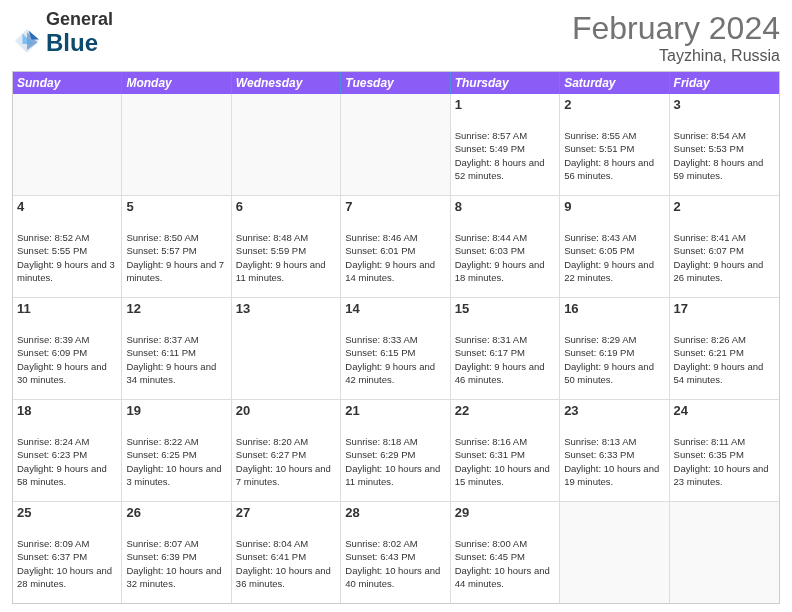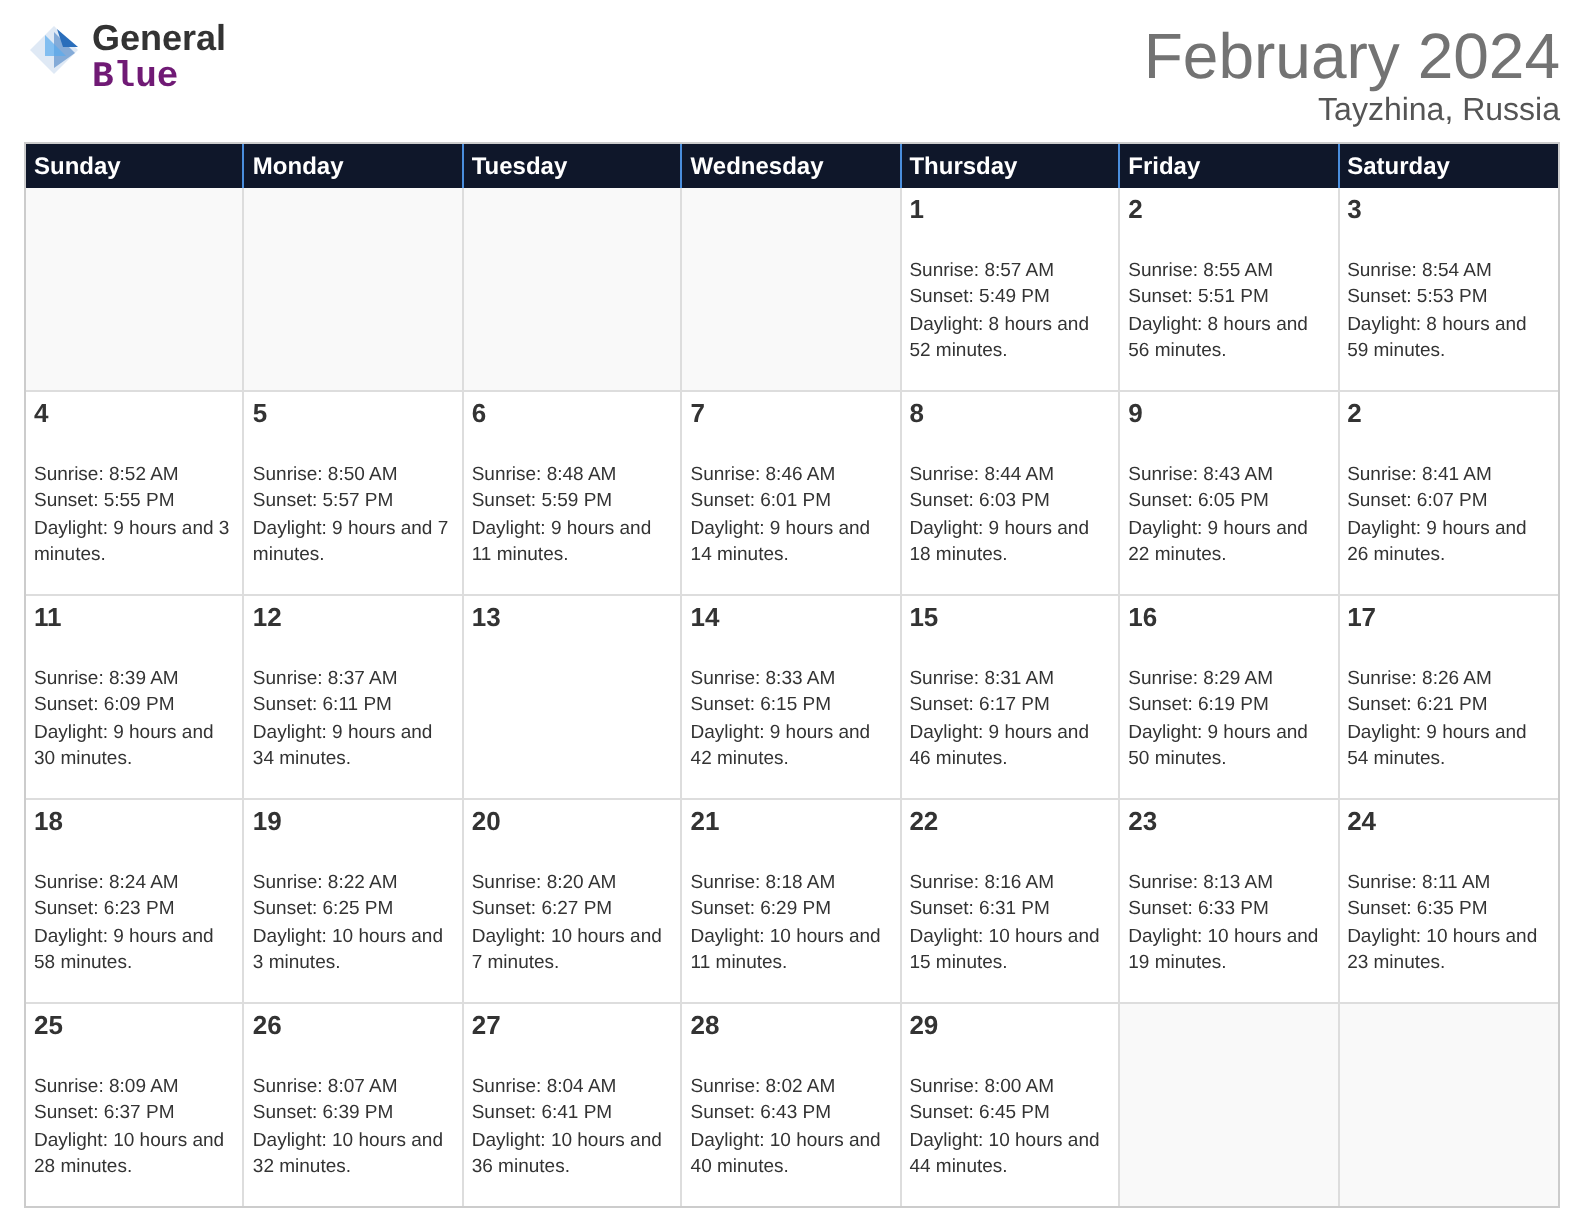--- a/index.html
+++ b/index.html
@@ -18,38 +18,37 @@
       padding: 10px 12px 8px 12px;
     }
     .header {
       display: flex;
       justify-content: space-between;
       align-items: flex-start;
       margin-bottom: 6px;
     }
     .logo {
       display: flex;
-      align-items: flex-start;
+      align-items: flex-end;
       gap: 4px;
     }
     .logo-text {
       display: flex;
       flex-direction: column;
       line-height: 1.1;
     }
     .logo-general {
       font-size: 18px;
       font-weight: bold;
       color: #333;
     }
     .logo-blue {
-      font-size: 18px;
+      font-size: 24px;
       font-weight: bold;
-      color: #701a75;
-      font-family: Liberation Mono, monospace;
+      color: #0c4a6e;
     }
     .logo-icon {
       width: 30px;
       height: 30px;
     }
     .title-block {
       text-align: right;
     }
     .month-title {
       font-size: 32px;
@@ -62,21 +61,22 @@
     }
     .calendar {
       flex: 1;
       display: flex;
       flex-direction: column;
       border: 1px solid #ccc;
     }
     .cal-header {
       display: grid;
       grid-template-columns: repeat(7, 1fr);
-      background: #0f172a;
+      background: #8b5cf6;
+      font-style: italic;
     }
     .cal-header-cell {
       color: #fff;
       font-size: 12px;
       font-weight: bold;
       padding: 4px 4px;
       border-right: 1px solid #4a8edd;
       text-align: left;
     }
     .cal-header-cell:last-child { border-right: none; }
@@ -136,25 +136,25 @@
     <div class="title-block">
       <div class="month-title">February 2024</div>
       <div class="location-title">Tayzhina, Russia</div>
     </div>
   </div>
 
   <div class="calendar">
     <div class="cal-header">
       <div class="cal-header-cell">Sunday</div>
       <div class="cal-header-cell">Monday</div>
+      <div class="cal-header-cell">Wednesday</div>
       <div class="cal-header-cell">Tuesday</div>
-      <div class="cal-header-cell">Wednesday</div>
       <div class="cal-header-cell">Thursday</div>
+      <div class="cal-header-cell">Saturday</div>
       <div class="cal-header-cell">Friday</div>
-      <div class="cal-header-cell">Saturday</div>
     </div>
     <div class="cal-body" id="cal-body">
     <div class="cal-row">
           <div class="cal-cell empty"></div>
           <div class="cal-cell empty"></div>
           <div class="cal-cell empty"></div>
           <div class="cal-cell empty"></div>
           <div class="cal-cell">
             <span class="day-number">1</span>
             <div class="day-info">Sunrise: 8:57 AM

